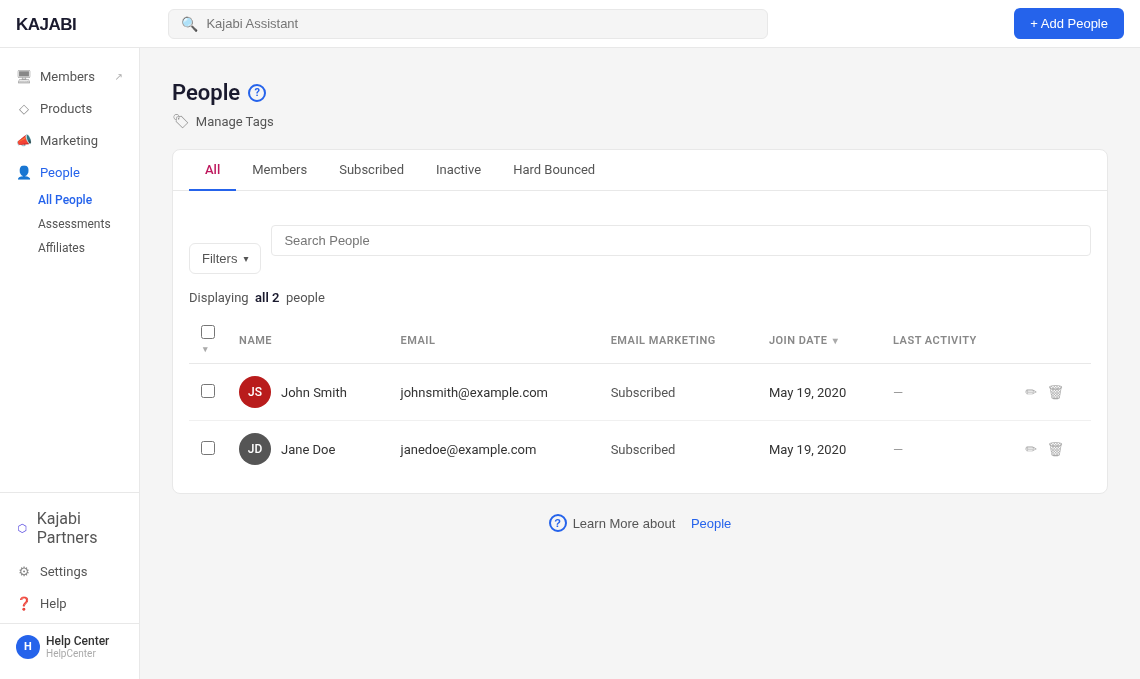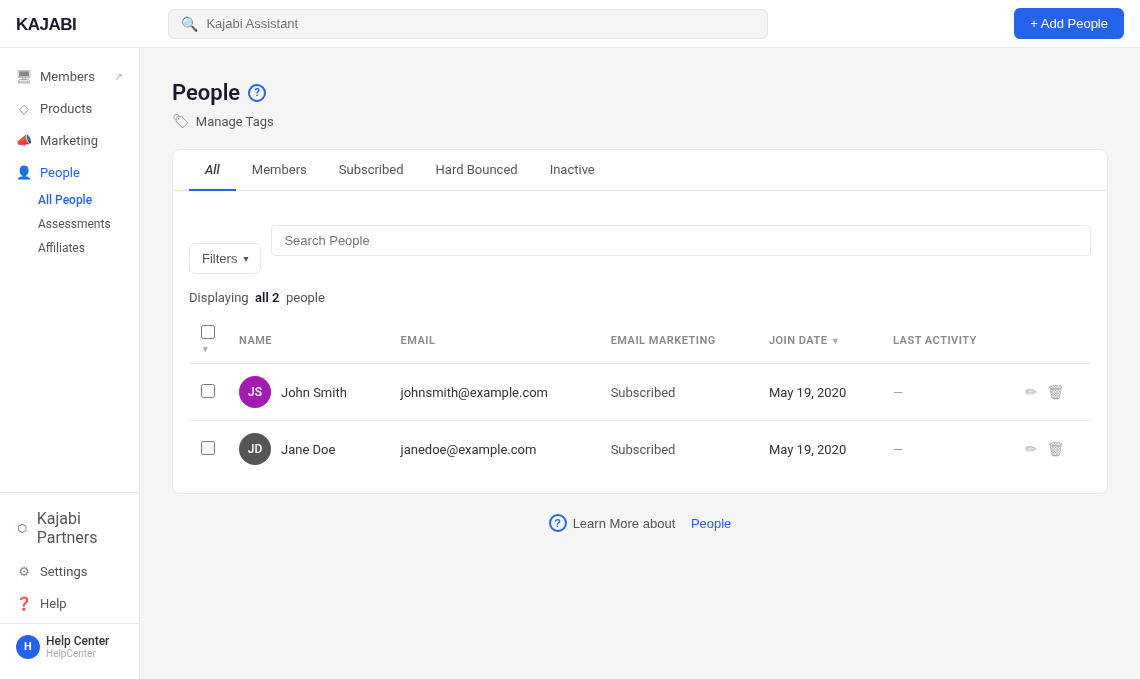--- a/index.html
+++ b/index.html
@@ -34,21 +34,21 @@
     .help-icon { width: 18px; height: 18px; border-radius: 50%; border: 2px solid #2563eb; display: flex; align-items: center; justify-content: center; color: #2563eb; font-size: 11px; font-weight: 700; cursor: pointer; }
     .manage-tags { display: flex; align-items: center; gap: 6px; font-size: 13px; color: #555; margin-bottom: 20px; cursor: pointer; }
     .manage-tags .tag-icon { color: #888; font-size: 14px; }
 
     
     .content-card { background: #fff; border-radius: 8px; border: 1px solid #e8e8e8; }
 
     
     .tabs { display: flex; border-bottom: 1px solid #e8e8e8; padding: 0 16px; }
     .tab { padding: 12px 16px; font-size: 13px; color: #555; cursor: pointer; border-bottom: 2px solid transparent; margin-bottom: -1px; }
-    .tab.active { color: #404040; border-bottom: 2px solid #2563eb; font-weight: 500; font-style: italic; }
+    .tab.active { color: #be185d; border-bottom: 2px solid #2563eb; font-weight: 500; }
 
     
     .table-area { padding: 16px; }
     .filters-row { display: flex; align-items: center; gap: 10px; margin-bottom: 16px; }
     .filters-btn { display: flex; align-items: center; gap: 6px; padding: 7px 12px; border: 1px solid #e8e8e8; border-radius: 6px; background: #fff; font-size: 13px; color: #555; cursor: pointer; margin-top: 36px; }
     .search-input-container { flex: 1; }
     .search-input-container input { width: 100%; padding: 7px 12px; border: 1px solid #e8e8e8; border-radius: 4px; font-size: 13px; color: #555; outline: none; }
     .displaying-text { font-size: 13px; color: #555; margin-bottom: 12px; }
     .displaying-text strong { font-weight: 600; color: #1a1a2e; }
 
@@ -156,22 +156,22 @@
       <span class="tag-icon">🏷</span>
       <span>Manage Tags</span>
     </div>
 
     <div class="content-card">
 
       <div class="tabs">
         <div class="tab active">All</div>
         <div class="tab">Members</div>
         <div class="tab">Subscribed</div>
+        <div class="tab">Inactive</div>
         <div class="tab">Hard Bounced</div>
-        <div class="tab">Inactive</div>
       </div>
 
       <div class="table-area">
 
         <div class="filters-row">
           <button class="filters-btn">
             <span>Filters</span>
             <span style="font-size:10px;">▾</span>
           </button>
           <div class="search-input-container">
@@ -204,21 +204,21 @@
             </tr>
           </thead>
           <tbody>
 
             <tr>
               <td class="checkbox-col">
                 <input type="checkbox" style="">
               </td>
               <td>
                 <div class="name-cell">
-                  <div class="avatar" style="background:#a21caf;">JS</div>
+                  <div class="avatar" style="background:#b91c1c;">JS</div>
                   <span>John Smith</span>
                 </div>
               </td>
               <td>johnsmith@example.com</td>
               <td>
                 <span class="status-subscribed">Subscribed</span>
               </td>
               <td>May 19, 2020</td>
               <td>
                 <span class="dash">—</span>

